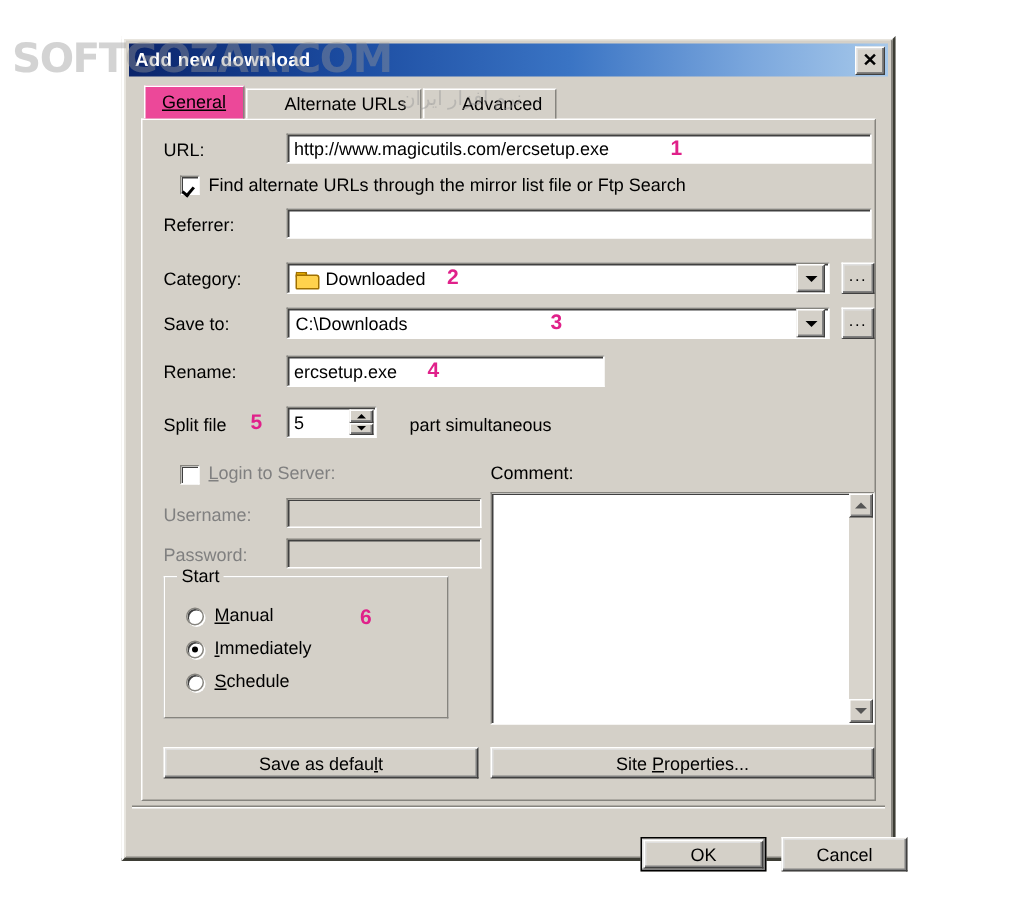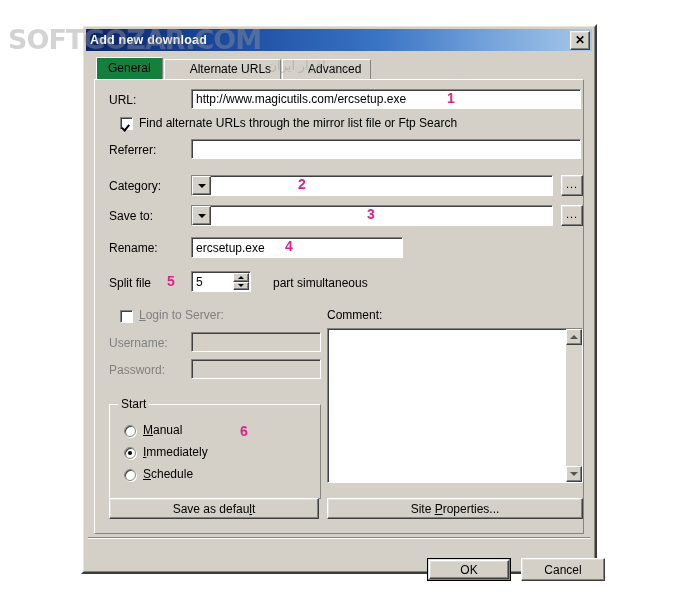--- a/index.html
+++ b/index.html
@@ -132,21 +132,22 @@
     white-space: nowrap;
     cursor: default;
     margin-right: 1px;
     line-height: 14px;
   }
   .tab.selected {
     padding: 3px 11px 4px 11px;
     margin-top: -2px;
     border-right: 1px solid #86847e;
     z-index: 5;
-    background: #15803d;
+    background: #ec4899;
+    text-decoration: underline;
   }
 
   
   #tabpage {
     margin: 0 8px 8px 8px;
     height: 455px;
     background: #d4d0c8;
     border-top: 1px solid #ffffff;
     border-left: 1px solid #ffffff;
     border-right: 1px solid #86847e;
@@ -543,31 +544,36 @@
       <div class="anno" style="left:352px; top:10px;">1</div>
 
       <div class="chk checked" style="left:25px; top:37px;"></div>
       <div class="lbl" style="left:44px; top:36px;">Find alternate URLs through the mirror list file or Ftp Search</div>
 
       <div class="lbl" style="left:14px; top:63px;">Referrer:</div>
       <div class="textbox" style="left:96px; top:59px; width:390px; height:20px;"></div>
 
       <div class="lbl" style="left:14px; top:99px;">Category:</div>
       <div class="combo" style="left:96px; top:95px; width:362px; height:21px;">
+        <div class="combo-text">
+          <span class="folder-ico"></span>
+          <span>Downloaded</span>
+        </div>
         <div class="combo-arrow">
             <i class="arrow-dn"></i>
           </div>
       </div>
       <div class="btn" style="left:466px; top:95px; width:22px; height:21px;">
         <span class="btn-dots">...</span>
       </div>
       <div class="anno" style="left:203px; top:96px;">2</div>
 
       <div class="lbl" style="left:14px; top:129px;">Save to:</div>
       <div class="combo" style="left:96px; top:125px; width:362px; height:21px;">
+        <div class="combo-text">C:\Downloads</div>
         <div class="combo-arrow">
             <i class="arrow-dn"></i>
           </div>
       </div>
       <div class="btn" style="left:466px; top:125px; width:22px; height:21px;">
         <span class="btn-dots">...</span>
       </div>
       <div class="anno" style="left:272px; top:126px;">3</div>
 
       <div class="lbl" style="left:14px; top:161px;">Rename:</div>
@@ -593,21 +599,21 @@
       <div class="lbl disabled" style="left:44px; top:228px;">
         <span class="u">L</span><span>ogin to Server:</span>
       </div>
 
       <div class="lbl disabled" style="left:14px; top:256px;">Username:</div>
       <div class="textbox disabled" style="left:96px; top:252px; width:130px; height:20px;"></div>
 
       <div class="lbl disabled" style="left:14px; top:283px;">Password:</div>
       <div class="textbox disabled" style="left:96px; top:279px; width:130px; height:20px;"></div>
 
-      <div class="groupbox" style="left:14px; top:324px; width:212px; height:95px;">
+      <div class="groupbox" style="left:14px; top:304px; width:190px; height:95px;">
         <div class="gb-inner"></div>
         <div class="gb-title">Start</div>
 
         <div class="radio" style="left:14px; top:20px;"></div>
         <div class="lbl" style="left:33px; top:18px;">
           <span class="u">M</span>anual
         </div>
 
         <div class="radio selected" style="left:14px; top:42px;"></div>
         <div class="lbl" style="left:33px; top:40px;">

